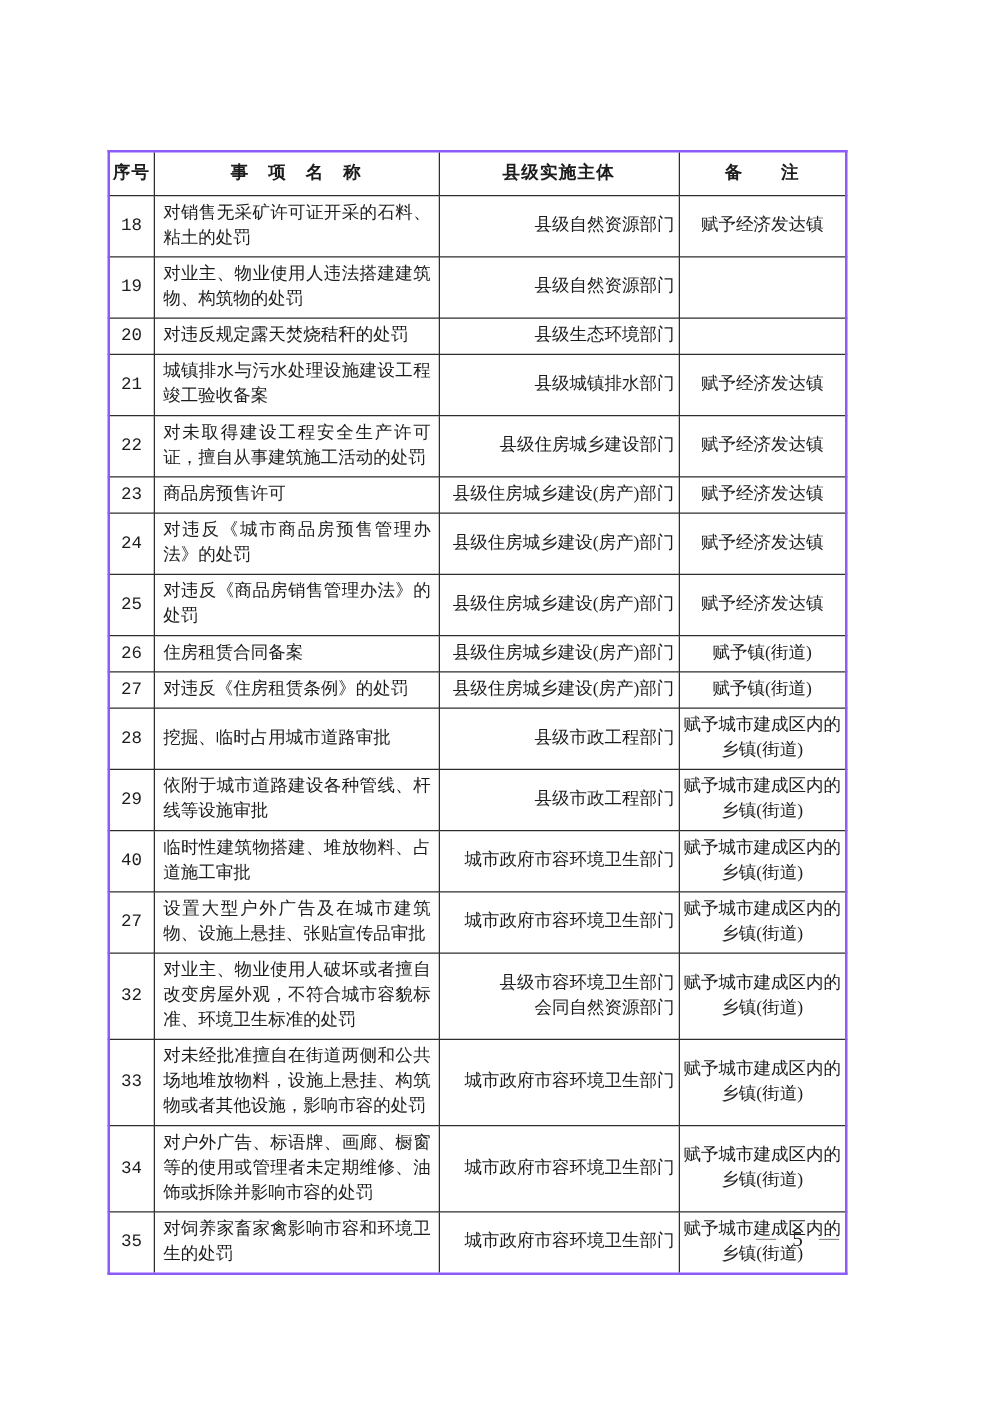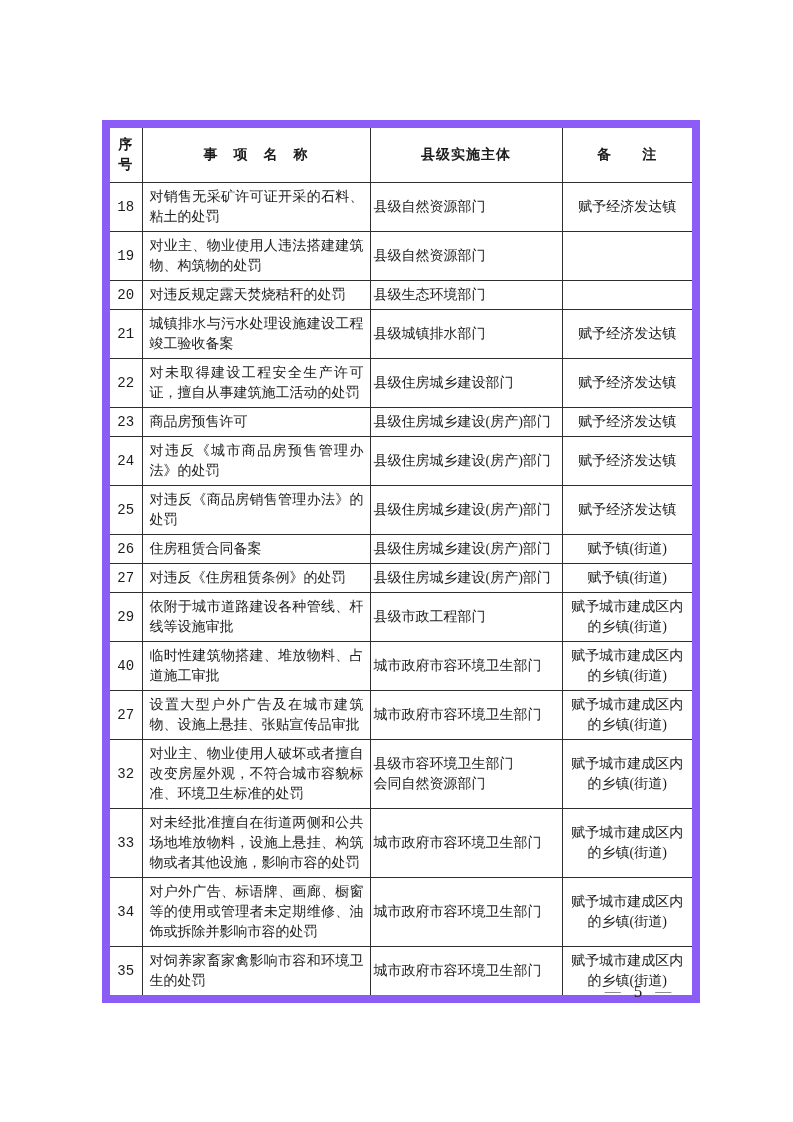--- a/index.html
+++ b/index.html
@@ -6,26 +6,26 @@
   html, body { width: 793px; height: 1122px; }
   body {
     position: relative;
     background: #ffffff;
     font-family: "Liberation Serif", "DejaVu Serif", serif;
     color: #1c1c1c;
     overflow: hidden;
   }
   .doc-table {
     position: absolute;
-    left: 102px;
+    left: 86px;
     top: 120px;
     width: 590px;
     border-collapse: collapse;
     table-layout: fixed;
-    border: 8px solid #8b5cf6;
+    border: 2px solid #8b5cf6;
     padding-left: 11px;
   }
   .doc-table th, .doc-table td {
     border: 1px solid #2e2e2e;
     font-size: 14px;
     line-height: 20px;
     vertical-align: middle;
     padding: 3px 4px;
     color: #1c1c1c;
   }
@@ -40,21 +40,21 @@
     font-family: Liberation Mono, monospace;
   }
   td.col-name {
     text-align: justify;
     text-justify: inter-character;
     -moz-text-align-last: left;
     text-align-last: left;
     padding: 4px 6px 4px 7px;
   }
   td.col-subject {
-    text-align: left;
+    text-align: right;
     white-space: pre-line;
     padding: 4px 3px;
     margin-left: 29px;
   }
   td.col-remark {
     text-align: center;
     padding: 4px 2px;
   }
   .page-footer {
     position: absolute;
@@ -150,20 +150,26 @@
         <td class="col-subject">县级住房城乡建设(房产)部门</td>
         <td class="col-remark">赋予镇(街道)</td>
       </tr>
       <tr>
         <td class="col-no">27</td>
         <td class="col-name">对违反《住房租赁条例》的处罚</td>
         <td class="col-subject">县级住房城乡建设(房产)部门</td>
         <td class="col-remark">赋予镇(街道)</td>
       </tr>
       <tr>
+        <td class="col-no">28</td>
+        <td class="col-name">挖掘、临时占用城市道路审批</td>
+        <td class="col-subject">县级市政工程部门</td>
+        <td class="col-remark">赋予城市建成区内的乡镇(街道)</td>
+      </tr>
+      <tr>
         <td class="col-no">29</td>
         <td class="col-name">依附于城市道路建设各种管线、杆线等设施审批</td>
         <td class="col-subject">县级市政工程部门</td>
         <td class="col-remark">赋予城市建成区内的乡镇(街道)</td>
       </tr>
       <tr>
         <td class="col-no">40</td>
         <td class="col-name">临时性建筑物搭建、堆放物料、占道施工审批</td>
         <td class="col-subject">城市政府市容环境卫生部门</td>
         <td class="col-remark">赋予城市建成区内的乡镇(街道)</td>

